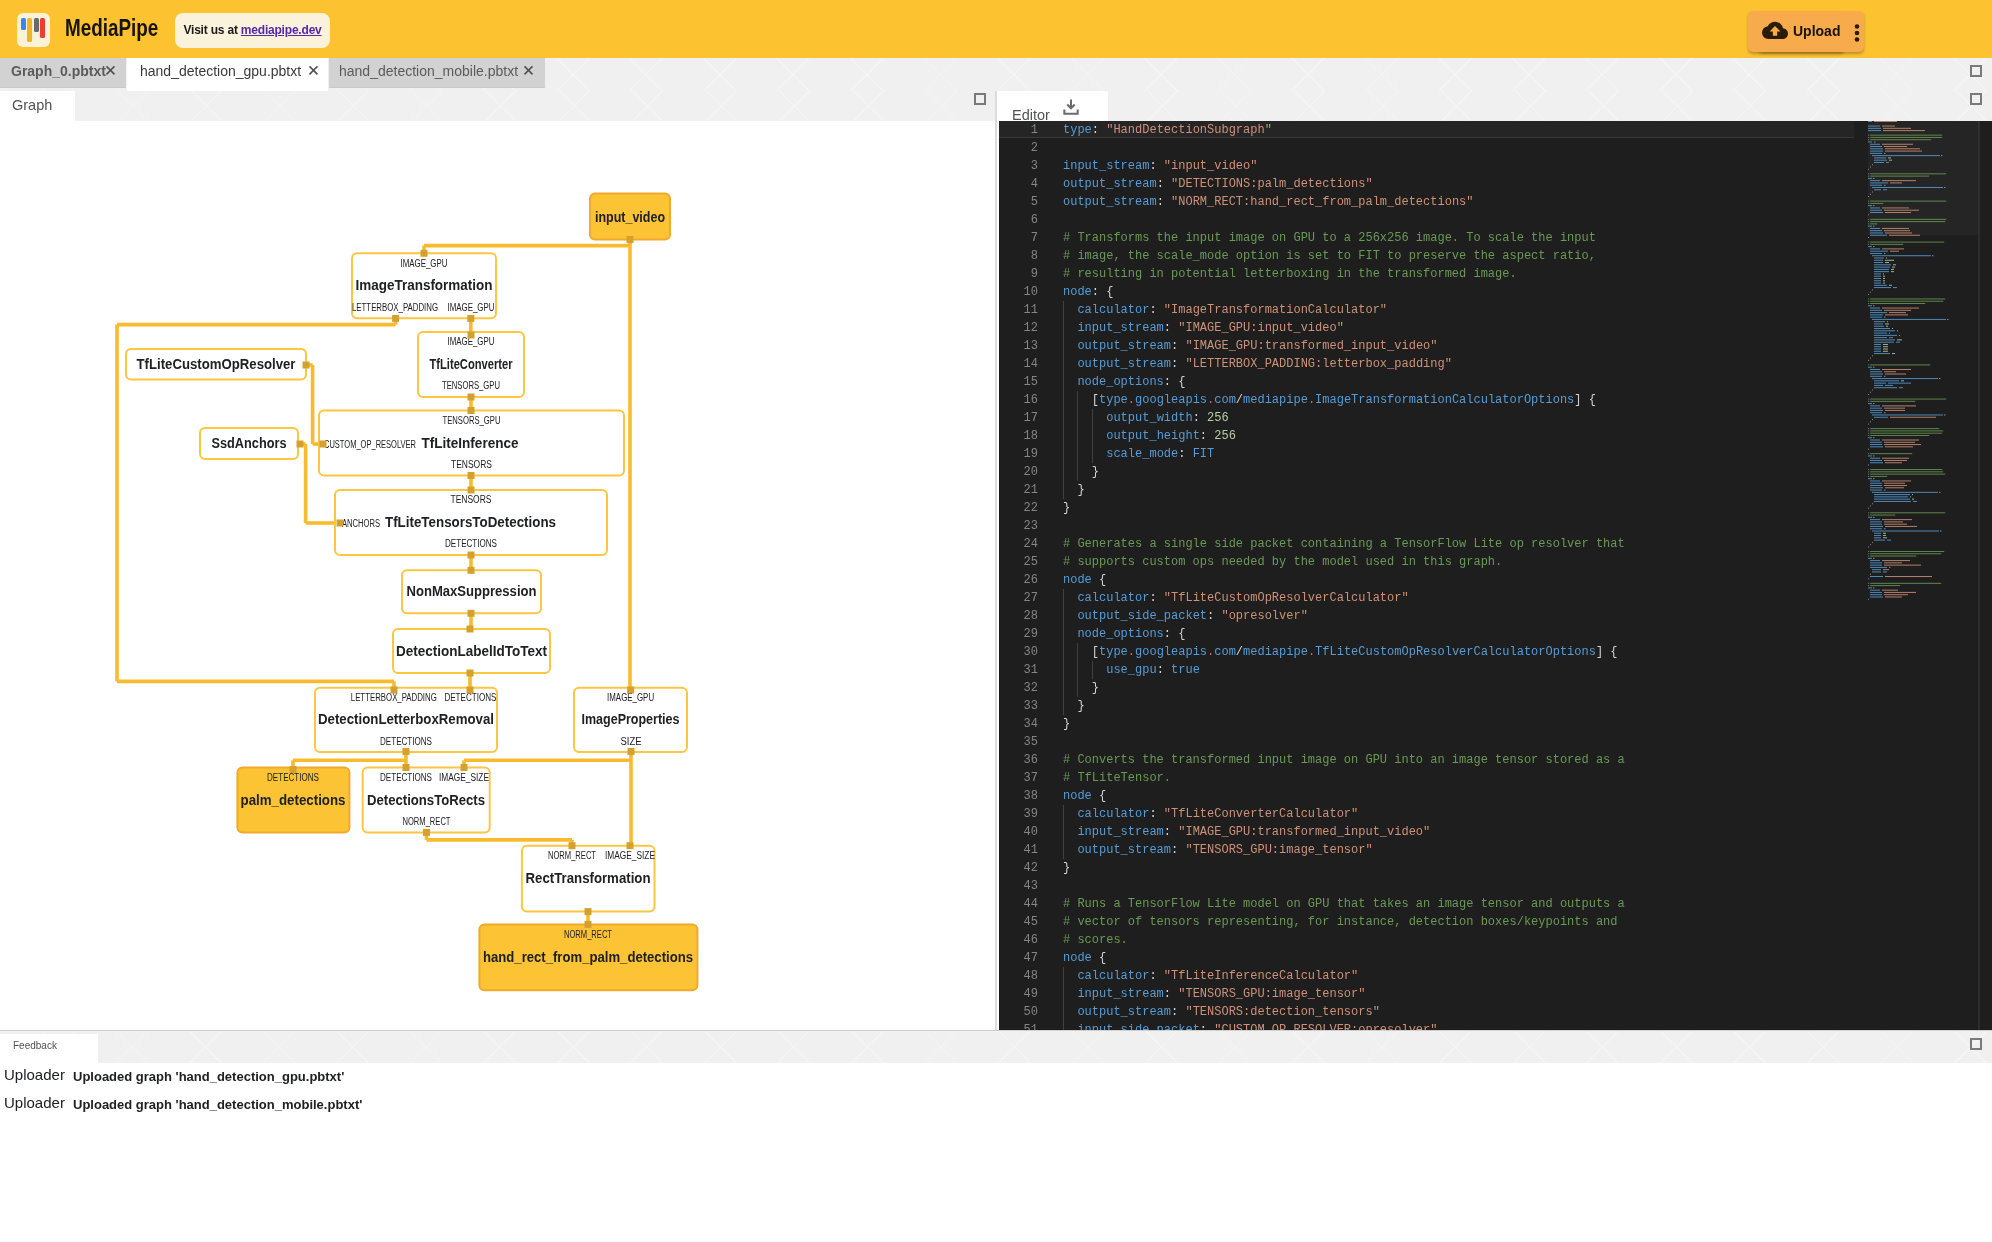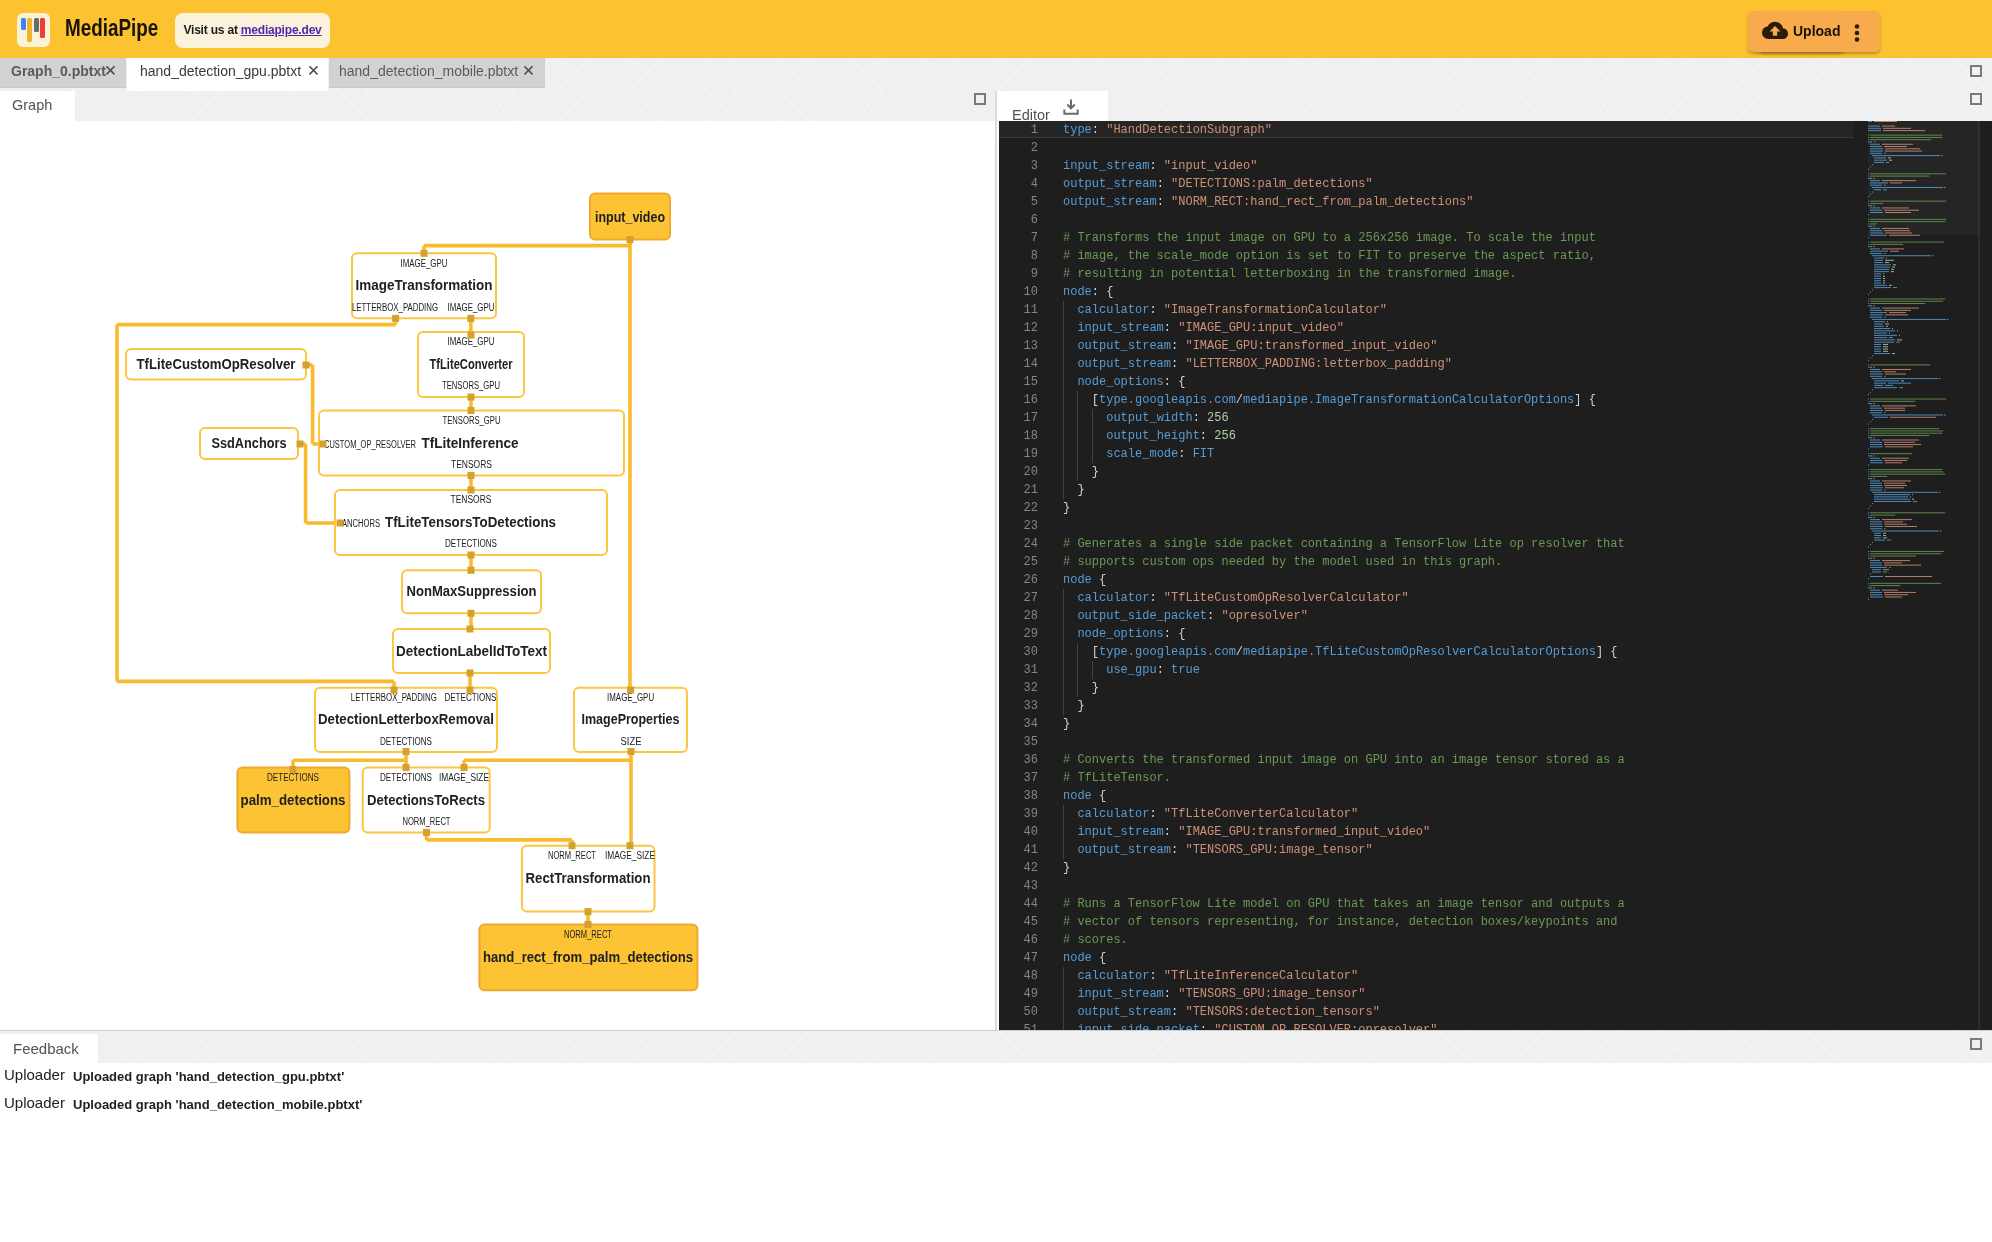--- a/index.html
+++ b/index.html
@@ -8,21 +8,21 @@
 .patbg { background-color:#f0f0f1; background-image:repeating-linear-gradient(45deg, rgba(255,255,255,.26) 0 1.2px, rgba(255,255,255,0) 1.2px 52px), repeating-linear-gradient(135deg, rgba(255,255,255,.26) 0 1.2px, rgba(255,255,255,0) 1.2px 52px); }
 
 #header { position:absolute; left:0; top:0; width:1992px; height:58px; background:#fcc230; }
 #logo { position:absolute; left:16.5px; top:13px; width:33.5px; height:33.5px; background:#fbf2d8; border-radius:6px; }
 #logo .bar { position:absolute; border-radius:1.5px; }
 #brand { position:absolute; left:65px; top:15px; font-size:23px; font-weight:bold; color:#18130b; transform:scaleX(0.82); transform-origin:left center; }
 #visit { position:absolute; left:175px; top:13px; width:155px; height:35px; background:#faf2da; border-radius:8px; font-size:12px; font-weight:bold; color:#1b1b1b; text-align:center; line-height:35px; white-space:nowrap; letter-spacing:-0.2px; }
 #visit a { color:#5427ad; }
 .hbtn { position:absolute; top:11px; height:41px; background:#f8ab4d; border-radius:5px; box-shadow:0 2px 3px rgba(0,0,0,0.25); color:#191306; font-size:14px; font-weight:bold; }
 #btn-new { left:1758px; width:87px; }
-#btn-upload { left:1748px; width:132px; }
+#btn-upload { left:1748px; width:116px; }
 .hbtn svg { vertical-align:middle; }
 
 #tabstrip { position:absolute; left:0; top:58px; width:1992px; height:33px; }
 .ftab { position:absolute; top:0; height:30px; font-size:14px; color:#5b5b5b; background:#d2d2d2; white-space:nowrap; border-bottom:1px solid #c9c9c9; }
 .ftab .lbl { position:absolute; top:5px; }
 .ftab .x { position:absolute; top:4px; font-size:15.5px; color:#4f4f4f; }
 .ftab.active { background:#ffffff; color:#3a3a3a; height:33px; border-bottom:none; }
 
 #pheads { position:absolute; left:0; top:91px; width:1992px; height:30px; }
 .ptab { position:absolute; top:0; height:30px; background:#fff; color:#515254; font-size:14.5px; }
@@ -37,21 +37,21 @@
 #code { position:absolute; left:0; top:0; width:100%; font-family:"Liberation Mono", monospace; font-size:12px; line-height:18px; }
 .cl { position:relative; height:18px; }
 .ln { position:absolute; left:0; width:39px; text-align:right; color:#858585; }
 .ct { position:absolute; left:64px; white-space:pre; }
 .curline { background:rgba(255,255,255,0.03); border-top:1px solid rgba(255,255,255,0.09); border-bottom:1px solid rgba(255,255,255,0.09); position:absolute; left:0; top:-1px; width:869px; height:18px; }
 .mk { color:#569cd6; } .ms { color:#ce9178; } .mc { color:#6a9955;font-family:Liberation Mono, monospace; } .mn { color:#b5cea8; } .mp { color:#d4d4d4; } .md { color:#d16969; }
 .ig { position:absolute; top:0; width:1px; height:18px; background:#404040; }
 
 #botline { position:absolute; left:0; top:1030px; width:1992px; height:1px; background:#cfcfcf; }
 #fstrip { position:absolute; left:0; top:1031px; width:1992px; height:32px; }
-#ftab { position:absolute; left:0; top:3px; width:98px; height:29px; background:#fff; color:#515254; font-size:15px; }
+#ftab { position:absolute; left:0; top:3px; width:98px; height:29px; background:#fff; color:#515254; font-size:10px; }
 #fbody { position:absolute; left:0; top:1063px; width:1992px; height:179px; background:#fff; }
 .frow { position:absolute; font-size:15px; color:#202124; }
 .frow b { font-size:13px; }
 </style>
 </head>
 <body>
 <div id="app">
 
   <div id="header">
     <div id="logo">

